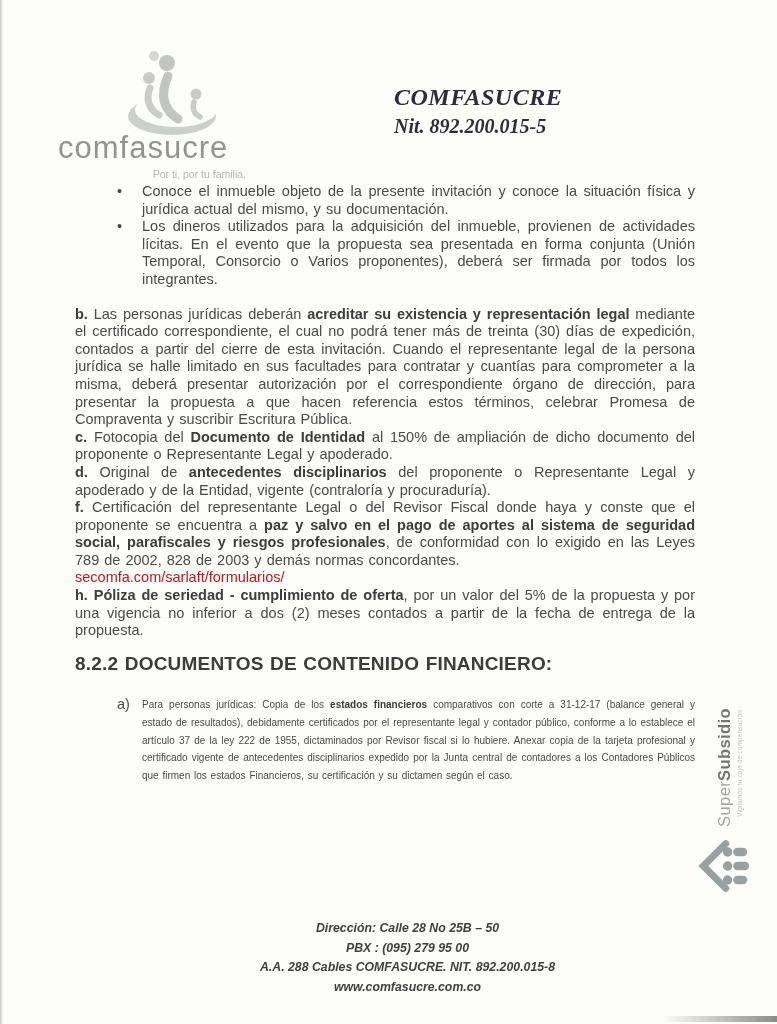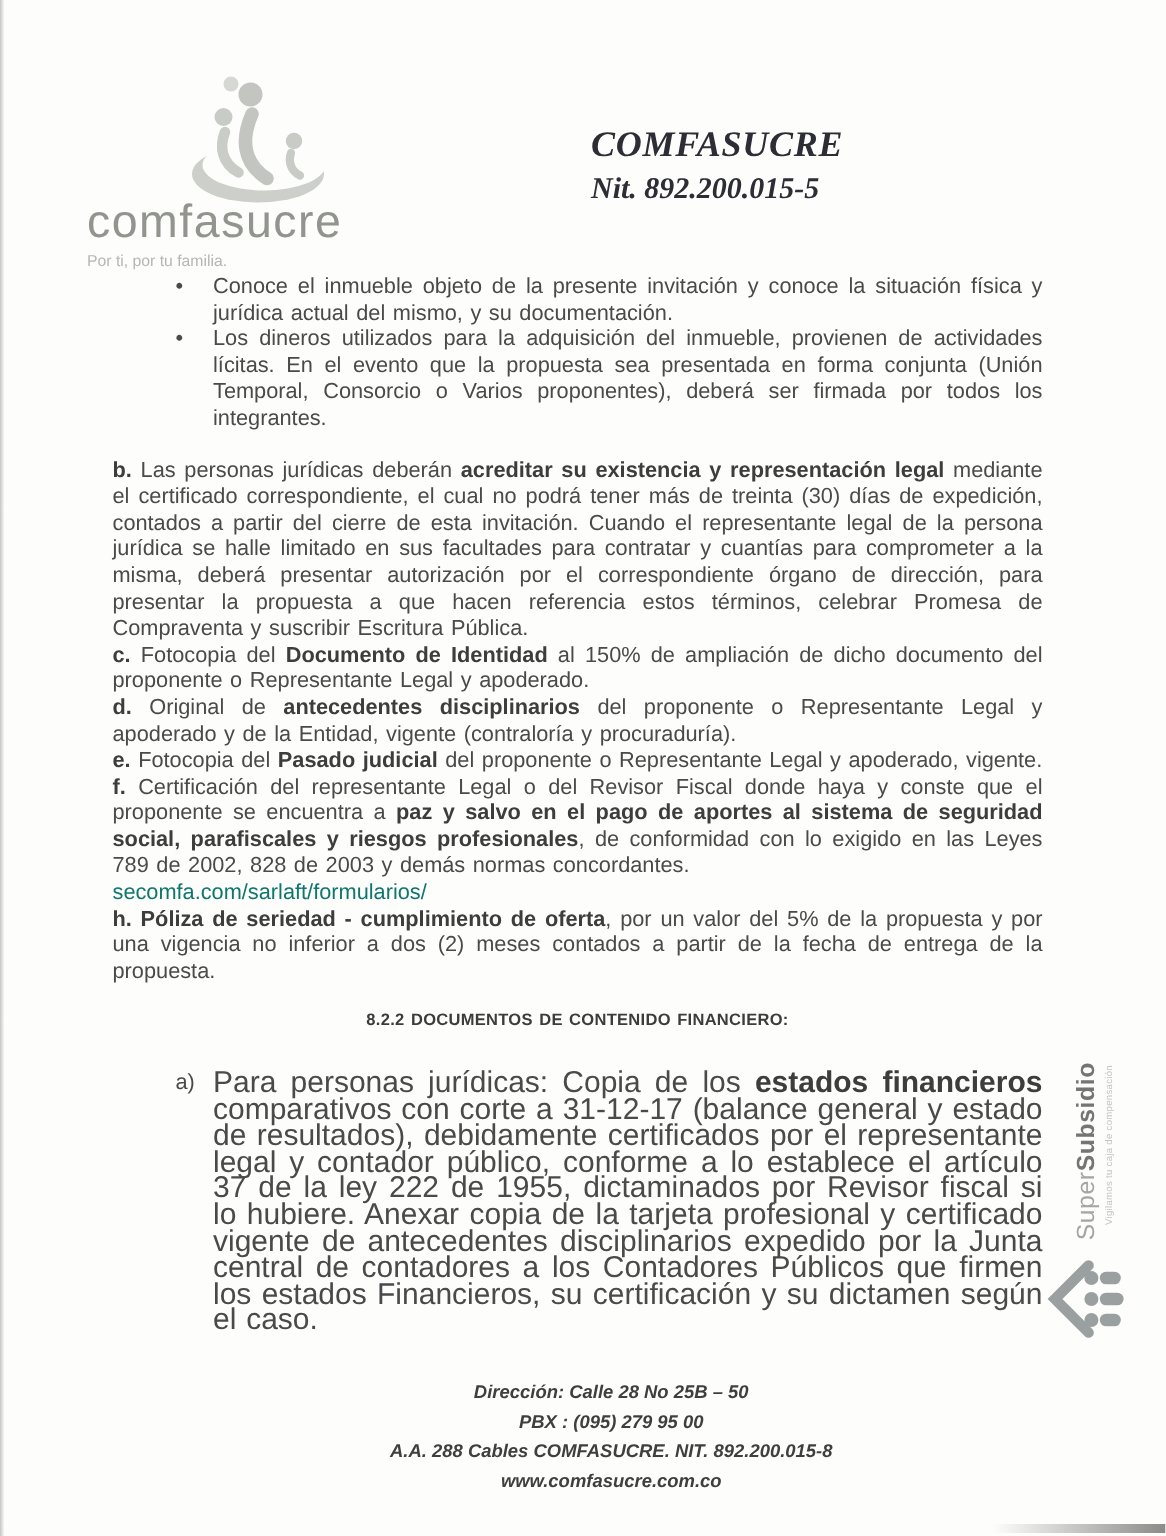--- a/index.html
+++ b/index.html
@@ -9,21 +9,21 @@
     background:#fdfdfc;
     font-family:"Liberation Sans", sans-serif;
     color:#4a4a4a;
     overflow:hidden;
   }
 
   
   .logo-block { position:absolute; left:58px; top:46px; width:192px; }
   .logo-mark { display:block; margin-left:52px; }
   .wordmark { font-size:31px; color:#92958e; letter-spacing:1px; margin-top:-8px; }
-  .logo-tagline { font-size:10.5px; color:#b5b8b2; text-align:left; margin-top:2px; padding-right:4px; }
+  .logo-tagline { font-size:10.5px; color:#b5b8b2; text-align:right; margin-top:2px; padding-right:4px; }
 
   .title-block {
     position:absolute; left:394px; top:84px;
     font-family:"Liberation Serif", serif;
     font-style:italic; font-weight:bold; color:#2d2d35;
   }
   .doc-title { font-size:24px; letter-spacing:0.5px; }
   .doc-nit { font-size:20px; margin-top:4px; }
 
   
@@ -31,32 +31,32 @@
     position:absolute; left:75px; top:183px; width:620px;
     font-size:14.5px; line-height:17.6px;
     text-align:justify; word-spacing:1px;
   }
   .bullets { margin:0 0 17px 0; padding:0; }
   .bullet-row { display:flex; }
   .bullet-dot { flex:none; width:25px; padding-left:42px; color:#4a4a4a; }
   .bullet-text { flex:1; }
 
   .paragraphs p { margin:0; }
-  .link-line { color:#0f766e; text-align:left; }
+  .link-line { color:#b91c1c; text-align:left; }
 
   .sb { font-weight:700; color:#3d3d3d; }
 
   .section-heading {
-    font-size:11px; font-weight:700; color:#3c3c3c;
-    margin:15px 0 24px 0; text-align:center; letter-spacing:0.2px;
+    font-size:19px; font-weight:700; color:#3c3c3c;
+    margin:15px 0 24px 0; text-align:left; letter-spacing:0.2px;
   }
 
   .financial { display:flex; }
   .fin-label { flex:none; width:25px; margin-left:42px; }
-  .fin-text { flex:1; font-size:20px; }
+  .fin-text { flex:1; font-size:10px; }
 
   
   .page-footer {
     position:absolute; left:0; top:919px; width:777px;
     text-align:center; font-style:italic; font-weight:bold;
     font-size:12.3px; line-height:19.5px; color:#3f3f3f;margin-left:19px;
   }
   .page-footer div { margin:0; }
 
   
@@ -123,21 +123,20 @@
       <div class="bullet-row">
         <span class="bullet-dot">•</span>
         <span class="bullet-text">Los dineros utilizados para la adquisición del inmueble, provienen de actividades lícitas. En el evento que la propuesta sea presentada en forma conjunta (Unión Temporal, Consorcio o Varios proponentes), deberá ser firmada por todos los integrantes.</span>
       </div>
     </div>
 
     <div class="paragraphs">
       <p><span class="sb">b. </span><span>Las personas jurídicas deberán </span><span class="sb">acreditar su existencia y representación legal</span><span> mediante el certificado correspondiente, el cual no podrá tener más de treinta (30) días de expedición, contados a partir del cierre de esta invitación. Cuando el representante legal de la persona jurídica se halle limitado en sus facultades para contratar y cuantías para comprometer a la misma, deberá presentar autorización por el correspondiente órgano de dirección, para presentar la propuesta a que hacen referencia estos términos, celebrar Promesa de Compraventa y suscribir Escritura Pública.</span></p>
       <p><span class="sb">c. </span><span>Fotocopia del </span><span class="sb">Documento de Identidad</span><span> al 150% de ampliación de dicho documento del proponente o Representante Legal y apoderado.</span></p>
       <p><span class="sb">d. </span><span>Original de </span><span class="sb">antecedentes disciplinarios</span><span> del proponente o Representante Legal y apoderado y de la Entidad, vigente (contraloría y procuraduría).</span></p>
-      <p><span class="sb">e. </span><span>Fotocopia del </span><span class="sb">Pasado judicial</span><span> del proponente o Representante Legal y apoderado, vigente.</span></p>
       <p><span class="sb">f. </span><span>Certificación del representante Legal o del Revisor Fiscal donde haya y conste que el proponente se encuentra a </span><span class="sb">paz y salvo en el pago de aportes al sistema de seguridad social, parafiscales y riesgos profesionales</span><span>, de conformidad con lo exigido en las Leyes 789 de 2002, 828 de 2003 y demás normas concordantes.</span></p>
       <p class="link-line">secomfa.com/sarlaft/formularios/</p>
       <p><span class="sb">h. Póliza de seriedad - cumplimiento de oferta</span><span>, por un valor del 5% de la propuesta y por una vigencia no inferior a dos (2) meses contados a partir de la fecha de entrega de la propuesta.</span></p>
     </div>
 
     <div class="section-heading">8.2.2 DOCUMENTOS DE CONTENIDO FINANCIERO:</div>
 
     <div class="financial">
       <span class="fin-label">a)</span>
       <p class="fin-text" style="margin:0;"><span>Para personas jurídicas: Copia de los </span><span class="sb">estados financieros</span><span> comparativos con corte a 31-12-17 (balance general y estado de resultados), debidamente certificados por el representante legal y contador público, conforme a lo establece el artículo 37 de la ley 222 de 1955, dictaminados por Revisor fiscal si lo hubiere. Anexar copia de la tarjeta profesional y certificado vigente de antecedentes disciplinarios expedido por la Junta central de contadores a los Contadores Públicos que firmen los estados Financieros, su certificación y su dictamen según el caso.</span></p>

